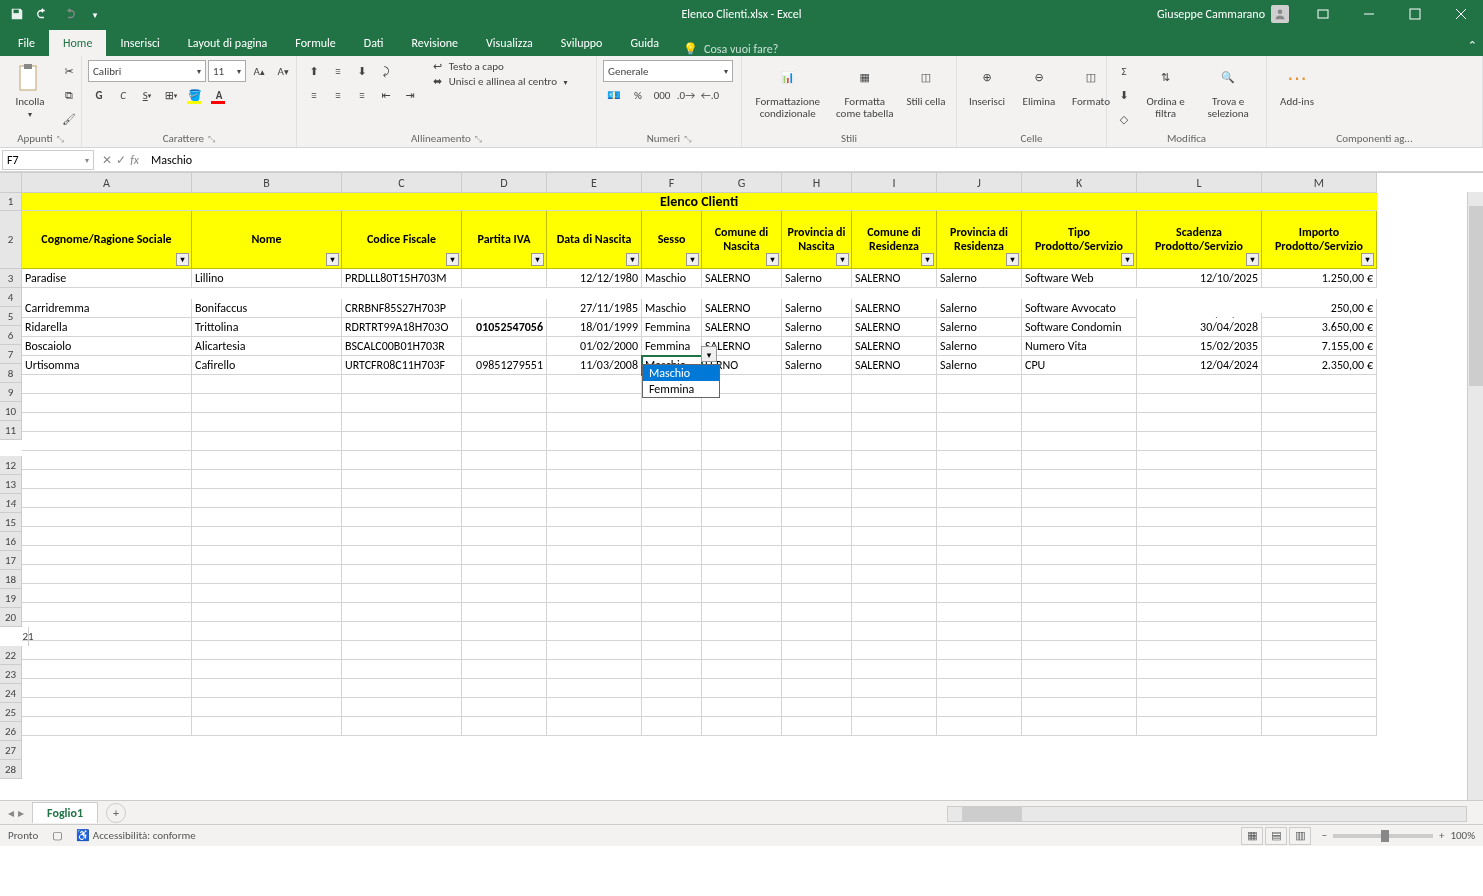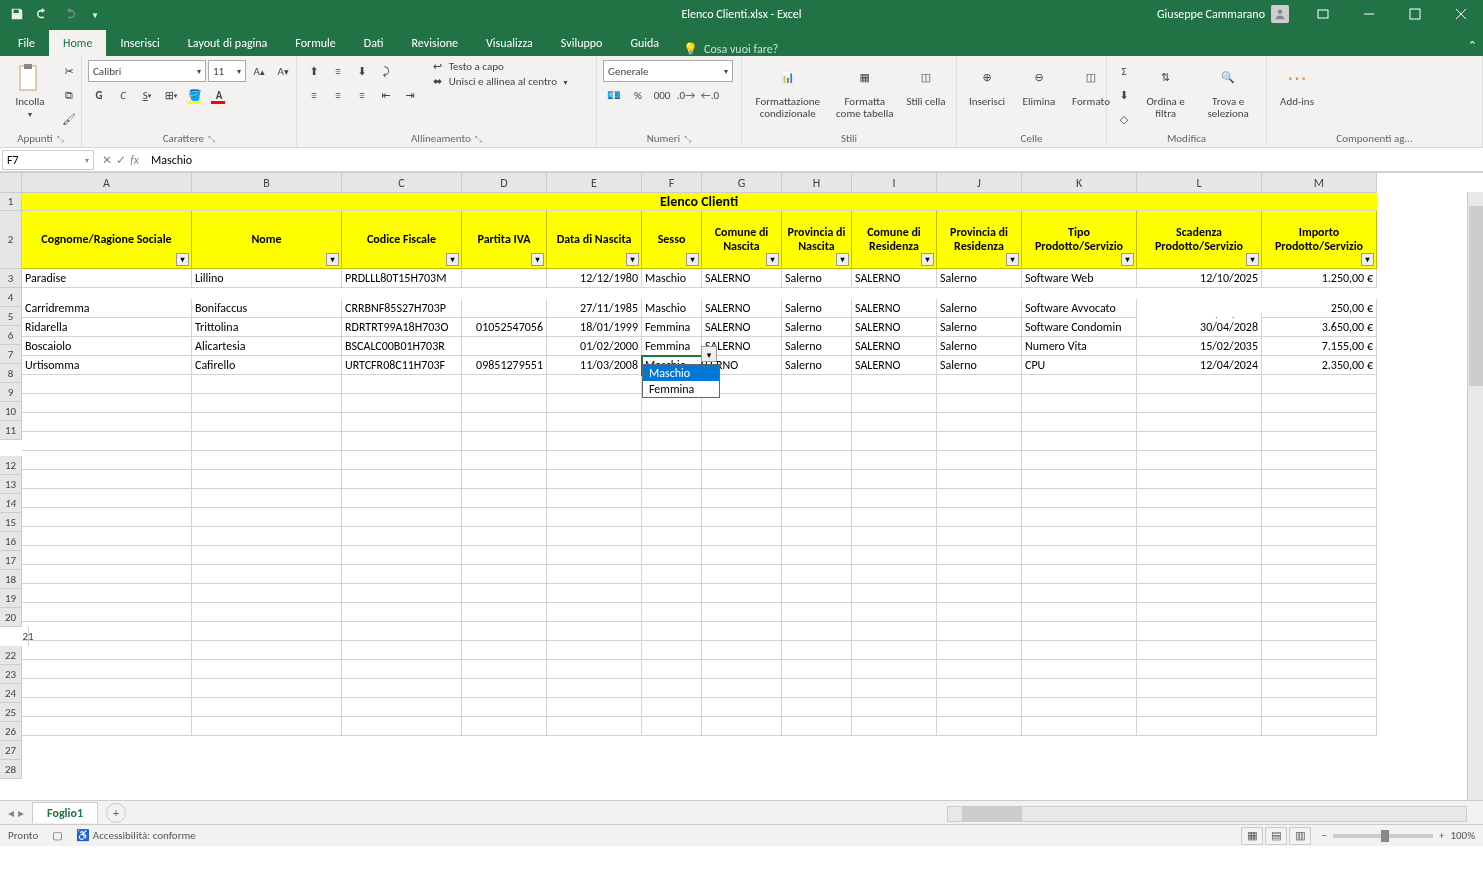--- a/index.html
+++ b/index.html
@@ -489,21 +489,21 @@
         <div class="cell " style="width: 85px; height: 19px;">SALERNO</div>
         <div class="cell " style="width: 85px; height: 19px;">Salerno</div>
         <div class="cell " style="width: 115px; height: 19px;">Software Avvocato</div>
         <div class="cell right" style="width: 125px; height: 19px; margin-top: 14px;">21/11/2023</div>
         <div class="cell right" style="width: 115px; height: 19px;">250,00 €</div>
       </div>
       <div class="row " style="height: 19px;">
         <div class="cell " style="width: 170px; height: 19px;">Ridarella</div>
         <div class="cell " style="width: 150px; height: 19px;">Trittolina</div>
         <div class="cell " style="width: 120px; height: 19px;">RDRTRT99A18H703O</div>
-        <div class="cell right" style="width: 85px; height: 19px;">01052547056</div>
+        <div class="cell right" style="width: 85px; height: 19px; font-weight: bold;">01052547056</div>
         <div class="cell right" style="width: 95px; height: 19px;">18/01/1999</div>
         <div class="cell " style="width: 60px; height: 19px;">Femmina</div>
         <div class="cell " style="width: 80px; height: 19px;">SALERNO</div>
         <div class="cell " style="width: 70px; height: 19px;">Salerno</div>
         <div class="cell " style="width: 85px; height: 19px;">SALERNO</div>
         <div class="cell " style="width: 85px; height: 19px;">Salerno</div>
         <div class="cell " style="width: 115px; height: 19px;">Software Condomin</div>
         <div class="cell right" style="width: 125px; height: 19px;">30/04/2028</div>
         <div class="cell right" style="width: 115px; height: 19px;">3.650,00 €</div>
       </div>

